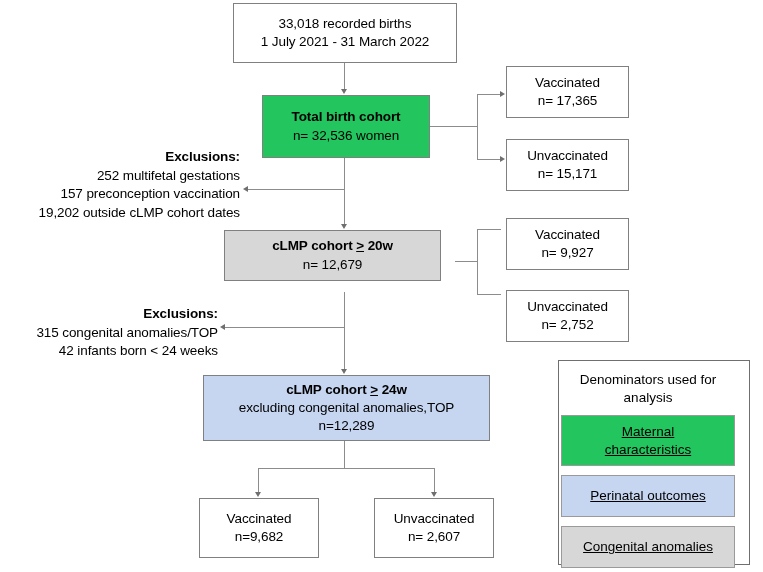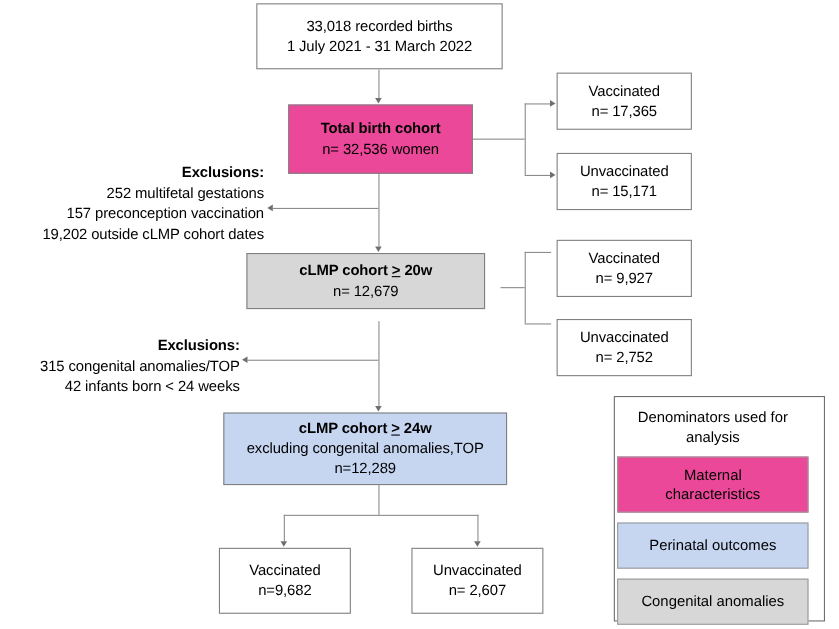--- a/index.html
+++ b/index.html
@@ -31,21 +31,21 @@
     justify-content: center;
     text-align: center;
     font-size: 13.5px;
     line-height: 1.35;
     letter-spacing: -0.1px;
   }
   .node .ln { display: block; white-space: nowrap; }
   .node .ln.bold { font-weight: bold; }
 
   .fill-white { background: #ffffff; }
-  .fill-lgray { background: #ec4899; }
+  .fill-lgray { background: #22c55e; }
   .fill-gray  { background: #d7d7d7; }
   .fill-blue  { background: #c6d6f1; }
 
   
   .ln-v {
     position: absolute;
     width: 1px;
     background: #8c8c8c;
   }
   .ln-h {
@@ -106,20 +106,21 @@
     border: 1px solid #9a9a9a;
     text-align: center;
     font-size: 13.5px;
     line-height: 1.3;
     padding: 7px 4px;
     margin-bottom: 9px;
     display: flex;
     align-items: center;
     justify-content: center;
     min-height: 42px;
+    text-decoration: underline;
   }
   .lg-item:last-child { margin-bottom: 0; }
 
   .uge { text-decoration: underline; }
 </style>
 </head>
 <body>
 
 <div id="canvas">
 
@@ -185,21 +186,21 @@
   <div class="node fill-white" style="left:506px; top:218px; width:123px; height:52px;">
     <span class="ln">Vaccinated</span>
     <span class="ln">n= 9,927</span>
   </div>
 
   <div class="node fill-white" style="left:506px; top:290px; width:123px; height:52px;">
     <span class="ln">Unvaccinated</span>
     <span class="ln">n= 2,752</span>
   </div>
 
-  <div class="node fill-blue" style="left:203px; top:375px; width:258px; height:66px;">
+  <div class="node fill-blue" style="left:203px; top:375px; width:287px; height:66px;">
     <span class="ln bold"><span>cLMP cohort </span><span class="uge">&gt;</span><span> 24w</span></span>
     <span class="ln">excluding congenital anomalies,TOP</span>
     <span class="ln">n=12,289</span>
   </div>
 
   <div class="node fill-white" style="left:199px; top:498px; width:120px; height:60px;">
     <span class="ln">Vaccinated</span>
     <span class="ln">n=9,682</span>
   </div>
 

